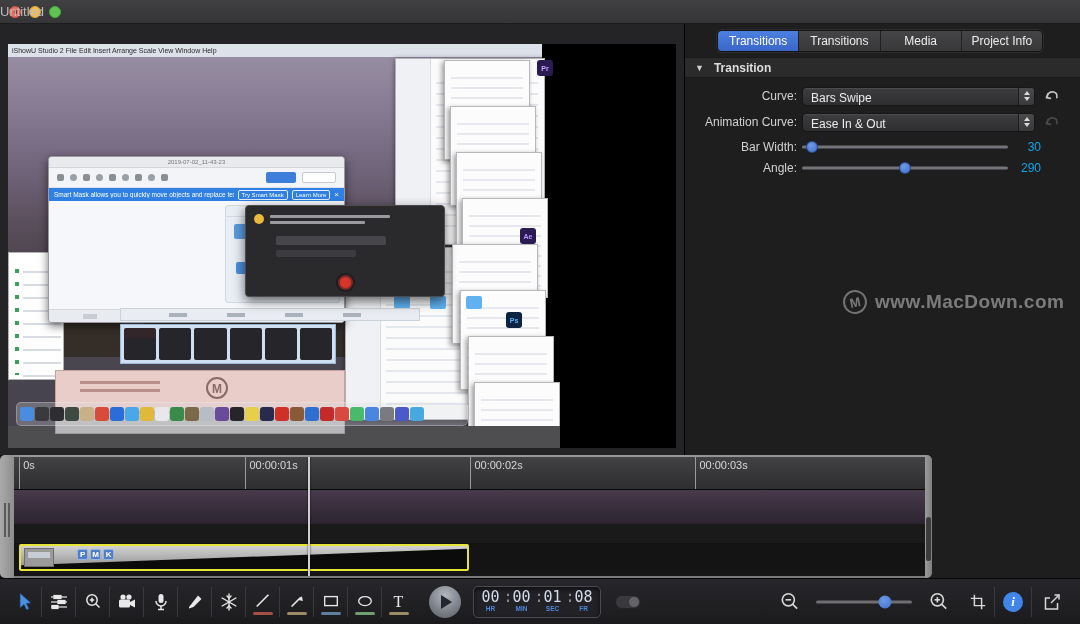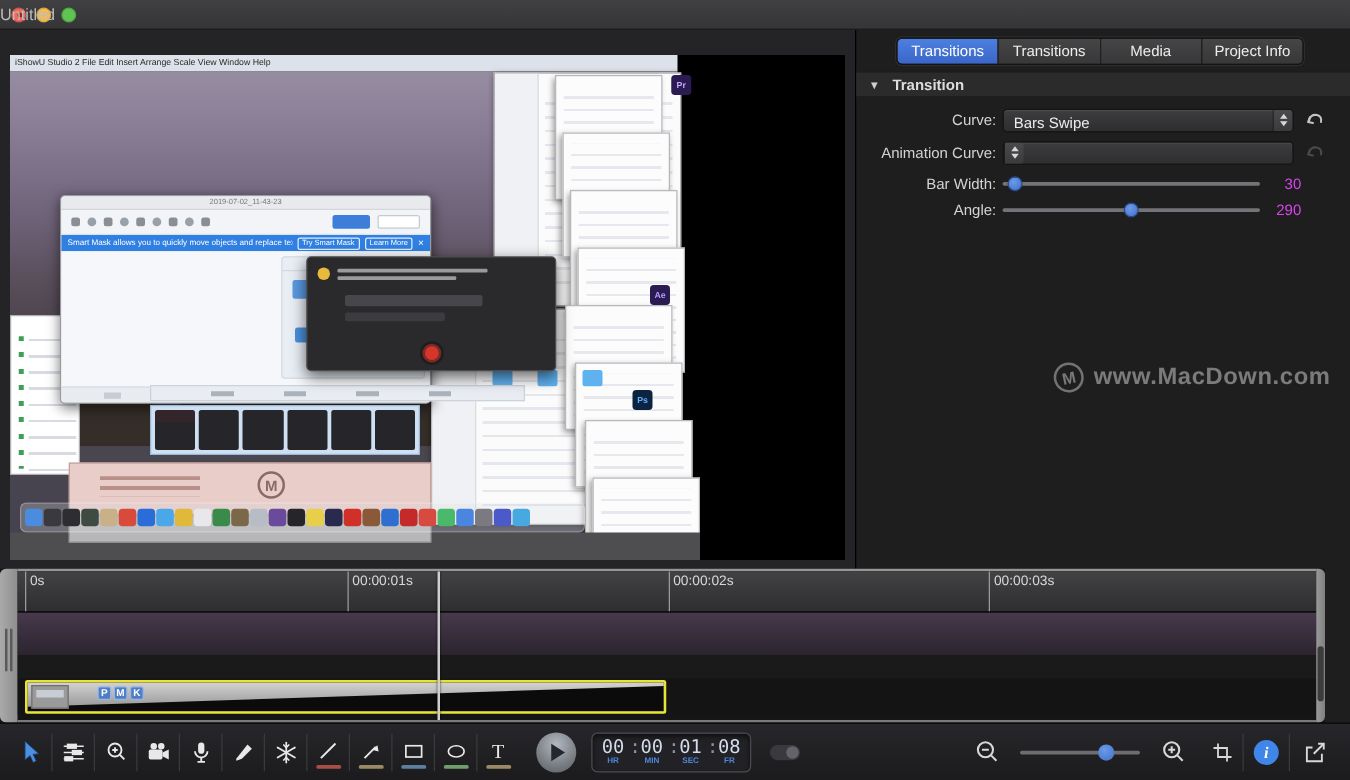--- a/index.html
+++ b/index.html
@@ -164,30 +164,30 @@
     border-top:4px solid #d8d8d8; }
   .undo { margin-left:9px; width:16px; height:16px; }
   .undo.active { color:#c4c4c4; }
   .undo.dim { color:#4a4a4a; }
   .slider { margin-left:5px; width:206px; height:16px; position:relative; }
   .slider .strack { position:absolute; left:0; right:0; top:50%; height:3px; transform:translateY(-50%);
     background:#747478; border-radius:2px; }
   .slider .thumb { position:absolute; top:50%; width:12px; height:12px; border-radius:50%;
     transform:translate(-50%,-50%); background:radial-gradient(circle at 40% 35%, #6d9ae8, #3f6fc9);
     border:0.5px solid #2a4a8a; }
-  .fvalue { width:33px; text-align:right; color:#d946ef; font-size:12px; flex:none; }
+  .fvalue { width:33px; text-align:right; color:#0ea5e9; font-size:12px; flex:none; }
 
   .watermark { position:absolute; left:158px; top:266px; display:flex; align-items:center; gap:8px;
     opacity:.55; }
   .wm-logo { width:24px; height:24px; border:2px solid #b8b8b8; border-radius:50%; color:#c4c4c4;
     font-size:13px; font-weight:bold; text-align:center; line-height:21px; transform:rotate(-12deg); }
   .wm-text { color:#c8c8c8; font-size:19px; font-weight:bold; letter-spacing:.5px; }
 
   
-  .timeline { position:absolute; left:0; top:455px; width:1060px; height:123px; display:flex;
+  .timeline { position:absolute; left:0; top:455px; width:932px; height:123px; display:flex;
     background:#151515; }
   .tl-grip { width:14px; background:linear-gradient(90deg,#aaaaaa,#8e8e8e); border-radius:5px 0 0 5px;
     display:flex; justify-content:center; }
   .tl-grip i { width:2px; height:34px; background:#5a5a5a; margin:48px 1px 0; display:block; }
   .tl-content { position:relative; flex:1; border-top:2px solid #969696; border-bottom:2px solid #7a7a7a; overflow:hidden; }
   .tl-scroll { width:7px; background:linear-gradient(90deg,#9a9a9a,#7f7f7f); border-radius:0 5px 5px 0;
     position:relative; }
   .tl-scroll::after { content:""; position:absolute; left:1px; right:1px; top:62px; height:44px;
     background:#3c3c3c; border-radius:3px; }
   .ruler { position:relative; height:33px; background:linear-gradient(#424244,#2e2e30); border-bottom:1px solid #0a0a0a; }
@@ -418,20 +418,21 @@
           <svg viewBox="0 0 20 20" width="16" height="16">
               <path d="M4 11 Q5 4 12 5 Q17 6 16 12" fill="none" stroke="currentColor" stroke-width="2" stroke-linecap="round"></path>
               <path d="M8 13 L3 12 L5 7" fill="none" stroke="currentColor" stroke-width="2" stroke-linecap="round" stroke-linejoin="round"></path>
             </svg>
         </span>
       </div>
 
       <div class="frow" style="top:88px;">
         <label>Animation Curve:</label>
         <div class="dropdown">
+          <span class="dd-value">Ease In &amp; Out</span>
           <span class="stepper">
               <i class="up"></i>
               <i class="down"></i>
             </span>
         </div>
         <span class="undo dim">
           <svg viewBox="0 0 20 20" width="16" height="16">
               <path d="M4 11 Q5 4 12 5 Q17 6 16 12" fill="none" stroke="currentColor" stroke-width="2" stroke-linecap="round"></path>
               <path d="M8 13 L3 12 L5 7" fill="none" stroke="currentColor" stroke-width="2" stroke-linecap="round" stroke-linejoin="round"></path>
             </svg>

